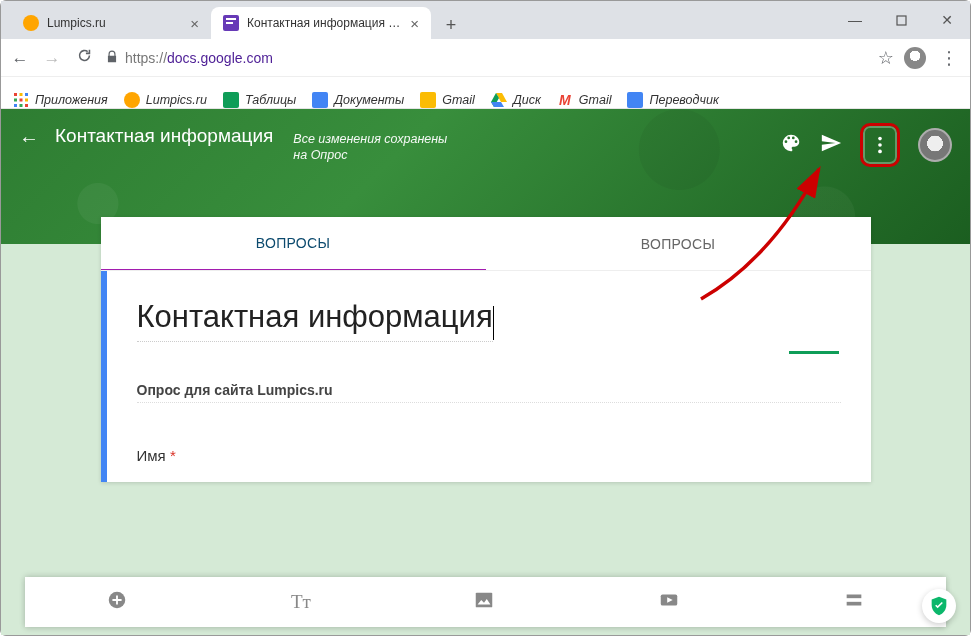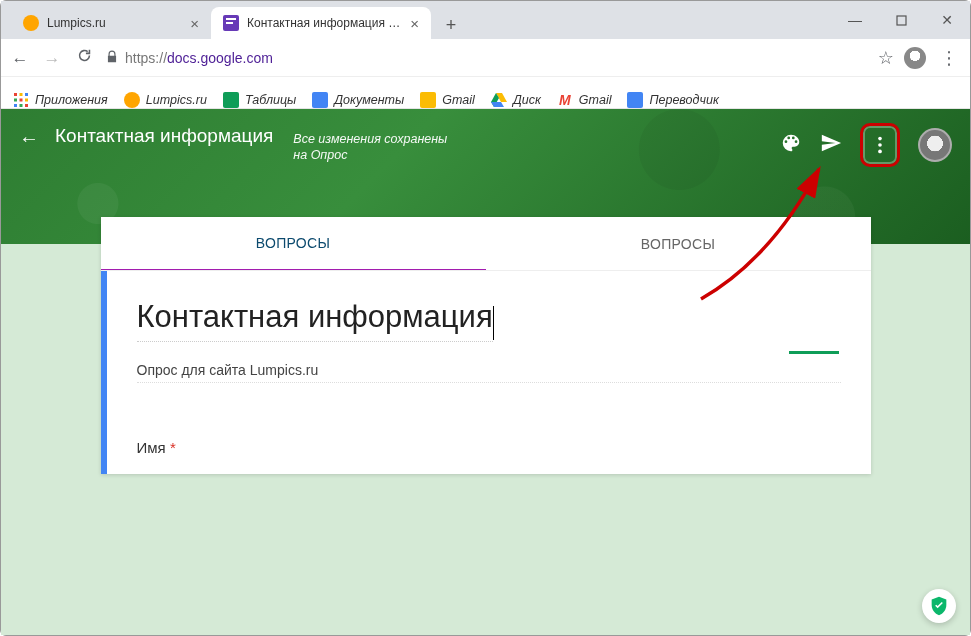--- a/index.html
+++ b/index.html
@@ -58,22 +58,22 @@
 
 .arrow { position:absolute; pointer-events:none; }
 .card { width:770px; margin:0 auto; background:#fff; box-shadow:0 1px 4px rgba(0,0,0,.15); }
 .tabs2 { display:flex; height:54px; border-bottom:1px solid #eee; }
 .tab2 { flex:1; display:flex; align-items:center; justify-content:center; font-size:14px; color:#666; letter-spacing:.3px; }
 .tab2.active { color:#0c4a6e; border-bottom:1px solid #a21caf; font-weight:400; }
 .cardbody { padding:28px 30px 18px; border-left:6px solid #4285f4; position:relative; }
 .ftitle { font-size:31px; color:#222; font-weight:400; border-bottom:1px dotted #ccc; padding-bottom:6px; display:inline-block; }
 .cursor { display:inline-block; width:1px; height:34px; background:#000; margin-left:0; vertical-align:middle; }
 .accent { position:absolute; right:32px; top:80px; width:50px; height:3px; background:#0f9d58; }
-.fdesc { font-size:14px; color:#444; margin-top:20px; border-bottom:1px dotted #ddd; padding-bottom:4px; }
-.q1 { margin-top:56px; font-size:15px; color:#333; }
+.fdesc { font-size:14px; color:#444; margin-top:40px; border-bottom:1px dotted #ddd; padding-bottom:4px;font-weight:bold; }
+.q1 { margin-top:44px; font-size:15px; color:#333; }
 .q1 .req { color:#d93025; }
 
 
 .btmtool { position:absolute; left:24px; right:24px; bottom:8px; height:50px; background:#fff; box-shadow:0 -1px 6px rgba(0,0,0,.15), 0 2px 6px rgba(0,0,0,.1); display:flex; align-items:center; justify-content:space-around; }
 .btmtool .tbtn { color:#777; }
 .btmtool svg { width:22px; height:22px; fill:#888; }
 .shield { position:absolute; right:14px; bottom:12px; width:34px; height:34px; border-radius:50%; background:#fff; box-shadow:0 2px 6px rgba(0,0,0,.2); display:flex; align-items:center; justify-content:center; }
 .shield svg { width:22px; height:22px; }
 .content-outer { position:absolute; top:108px; left:0; right:0; bottom:0; }
 .greenbg { position:absolute; top:135px; left:0; right:0; bottom:0; background:#d5ead6; }
@@ -234,20 +234,39 @@
       <defs>
           <marker id="ah" markerWidth="10" markerHeight="10" refX="8" refY="3" orient="auto">
             <path d="M0,0 L0,6 L9,3 z" fill="#c00"></path>
           </marker>
         </defs>
       <path d="M10,150 Q80,110 128,20" stroke="#c00" stroke-width="3.5" fill="none" marker-end="url(#ah)"></path>
     </svg>
 
   </div>
 
+  <div class="btmtool">
+    <span class="tbtn"><svg viewBox="0 0 24 24">
+          <circle cx="12" cy="12" r="9" fill="#888"></circle>
+          <path d="M11 7h2v10h-2zM7 11h10v2H7z" fill="#fff"></path>
+        </svg></span>
+    <span class="tbtn" style="font-size:19px;font-family:serif;color:#888;">Tᴛ</span>
+    <span class="tbtn"><svg viewBox="0 0 24 24">
+          <rect x="3" y="4" width="18" height="16" rx="1" fill="#888"></rect>
+          <path d="M5 17l4-5 3 3 3-4 4 6z" fill="#fff"></path>
+        </svg></span>
+    <span class="tbtn"><svg viewBox="0 0 24 24">
+          <rect x="3" y="6" width="18" height="12" rx="2" fill="#888"></rect>
+          <path d="M10 9l6 3-6 3z" fill="#fff"></path>
+        </svg></span>
+    <span class="tbtn"><svg viewBox="0 0 24 24">
+          <rect x="4" y="6" width="16" height="4" fill="#888"></rect>
+          <rect x="4" y="14" width="16" height="4" fill="#888"></rect>
+        </svg></span>
+  </div>
 
   <div class="shield">
     <svg viewBox="0 0 24 24">
         <path d="M12 2 4 5v6c0 5 3.4 9.7 8 11 4.6-1.3 8-6 8-11V5l-8-3z" fill="#0bb76b"></path>
         <path d="M10.5 14.5 7.8 11.8l1.2-1.2 1.5 1.5 4.5-4.5 1.2 1.2z" fill="#fff"></path>
       </svg>
   </div>
 
 </div>
 

